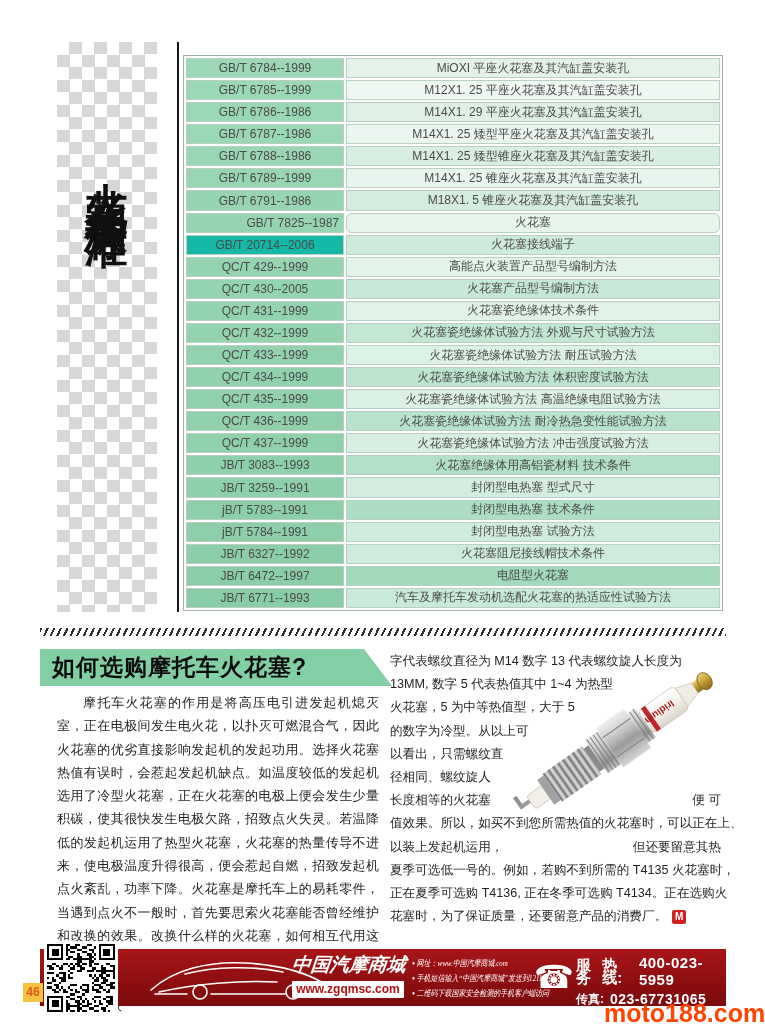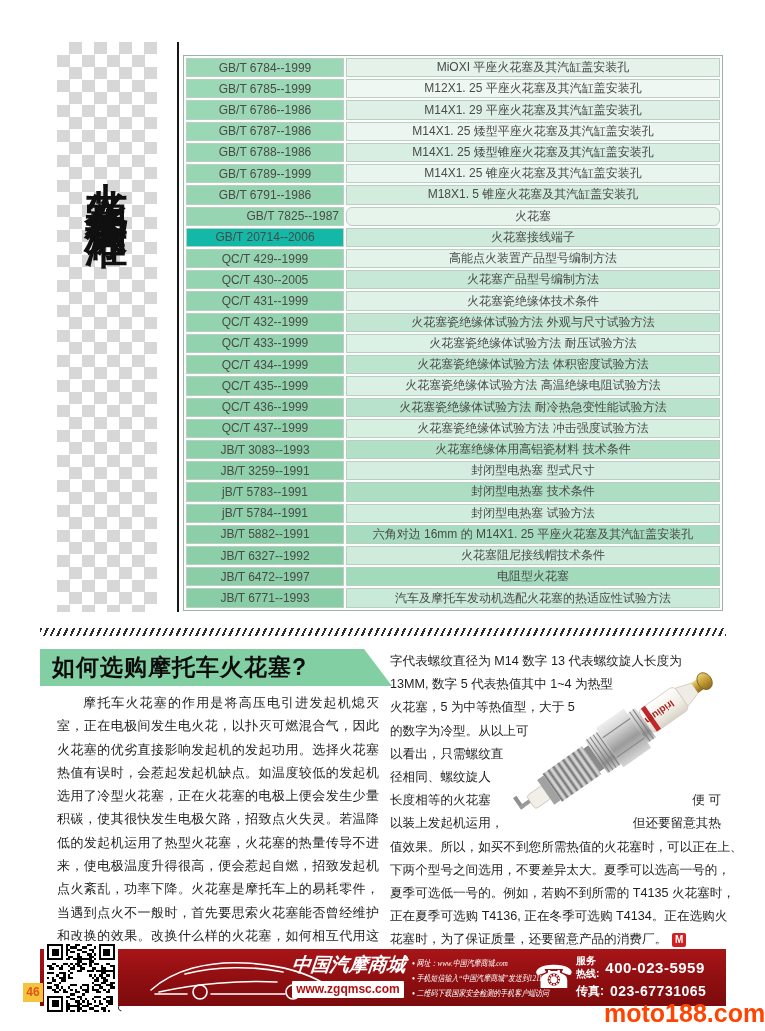--- a/index.html
+++ b/index.html
@@ -60,21 +60,21 @@
   .brand-url{margin-top:3px;background:#ffffff;color:#b01114;font-weight:700;font-size:12px;
     line-height:17px;border-radius:1px;}
   .bullets{position:absolute;left:372px;top:7px;width:140px;}
   .bullet{font-family:"Liberation Serif","DejaVu Serif",serif;font-style:italic;
     font-size:8.5px;color:#ffffff;line-height:15px;white-space:nowrap;
     transform:scaleX(0.82);transform-origin:left center;}
   .bullet .dot{font-size:6px;vertical-align:1px;margin-right:2px;font-style:normal;}
   .phone{position:absolute;left:494px;top:6px;font-size:32px;color:#ffffff;line-height:44px;}
   .hotline{position:absolute;left:536px;top:5px;color:#ffffff;font-weight:700;}
   .hl-row1{display:flex;align-items:center;}
-  .hl-labels{display:flex;flex-direction:column;font-size:10px;line-height:13px;}
+  .hl-labels{display:flex;flex-direction:row;font-size:15px;line-height:13px;}
   .hl-number{font-size:15px;margin-left:6px;letter-spacing:0.5px;}
   .hl-row2{display:flex;align-items:flex-start;font-size:12px;margin-top:3px;}
   .hl-row2 .fax-num{font-size:14px;margin-left:6px;letter-spacing:0.5px;}
 
   .page-badge{position:absolute;left:23px;top:983px;width:20px;height:19px;background:#f6c33e;
     color:#e0551a;font-size:12px;font-weight:700;text-align:center;line-height:19px;}
   .watermark{position:absolute;left:604px;top:999px;font-size:25px;font-weight:700;
     color:#ff4300;letter-spacing:0;}
 </style>
 </head>
@@ -169,24 +169,20 @@
           <td class="code" style="background: rgb(142, 208, 170);">JB/T 3259--1991</td>
           <td class="desc" style="background: rgb(212, 237, 224);">封闭型电热塞 型式尺寸</td>
         </tr>
         <tr>
           <td class="code" style="background: rgb(141, 207, 169);">jB/T 5783--1991</td>
           <td class="desc" style="background: rgb(173, 222, 196);">封闭型电热塞 技术条件</td>
         </tr>
         <tr>
           <td class="code" style="background: rgb(140, 207, 169);">jB/T 5784--1991</td>
           <td class="desc" style="background: rgb(208, 236, 221);">封闭型电热塞 试验方法</td>
-        </tr>
-        <tr>
-          <td class="code" style="background: rgb(139, 206, 168);">JB/T 5882--1991</td>
-          <td class="desc" style="background: rgb(167, 220, 192);">六角对边 16mm 的 M14X1. 25 平座火花塞及其汽缸盖安装孔</td>
         </tr>
         <tr>
           <td class="code" style="background: rgb(139, 206, 167);">JB/T 6327--1992</td>
           <td class="desc" style="background: rgb(206, 235, 219);">火花塞阻尼接线帽技术条件</td>
         </tr>
         <tr>
           <td class="code" style="background: rgb(138, 205, 167);">JB/T 6472--1997</td>
           <td class="desc" style="background: rgb(162, 218, 188);">电阻型火花塞</td>
         </tr>
         <tr>
@@ -274,28 +270,25 @@
           <span class="lpart">以看出，只需螺纹直</span>
         </div>
         <div class="rline">
           <span class="lpart">径相同、螺纹旋人</span>
         </div>
         <div class="rline">
           <span class="lpart">长度相等的火花塞</span>
           <span class="rpart">便 可</span>
         </div>
         <div class="rline">
+          <span class="lpart">值效果。所以，如买不到您所需热值的火花塞时，可以正在上、</span>
+        </div>
+        <div class="rline">
           <span class="lpart">以装上发起机运用，</span>
           <span class="rpart">但还要留意其热</span>
-        </div>
-        <div class="rline">
-          <span class="lpart">值效果。所以，如买不到您所需热值的火花塞时，可以正在上、</span>
-        </div>
-        <div class="rline">
-          <span class="lpart">下两个型号之间选用，不要差异太大。夏季可以选高一号的，</span>
         </div>
         <div class="rline">
           <span class="lpart">夏季可选低一号的。例如，若购不到所需的 T4135 火花塞时，</span>
         </div>
         <div class="rline">
           <span class="lpart">正在夏季可选购 T4136, 正在冬季可选购 T4134。正在选购火</span>
         </div>
         <div class="rline">
           <span class="lpart">花塞时，为了保证质量，还要留意产品的消费厂。<span class="m-badge">M</span></span>
         </div>

